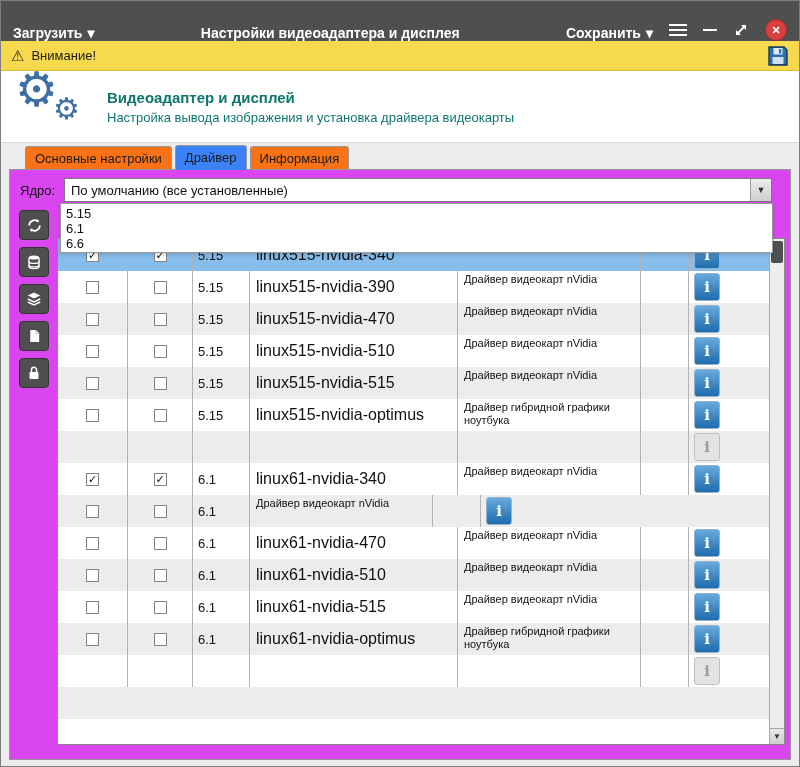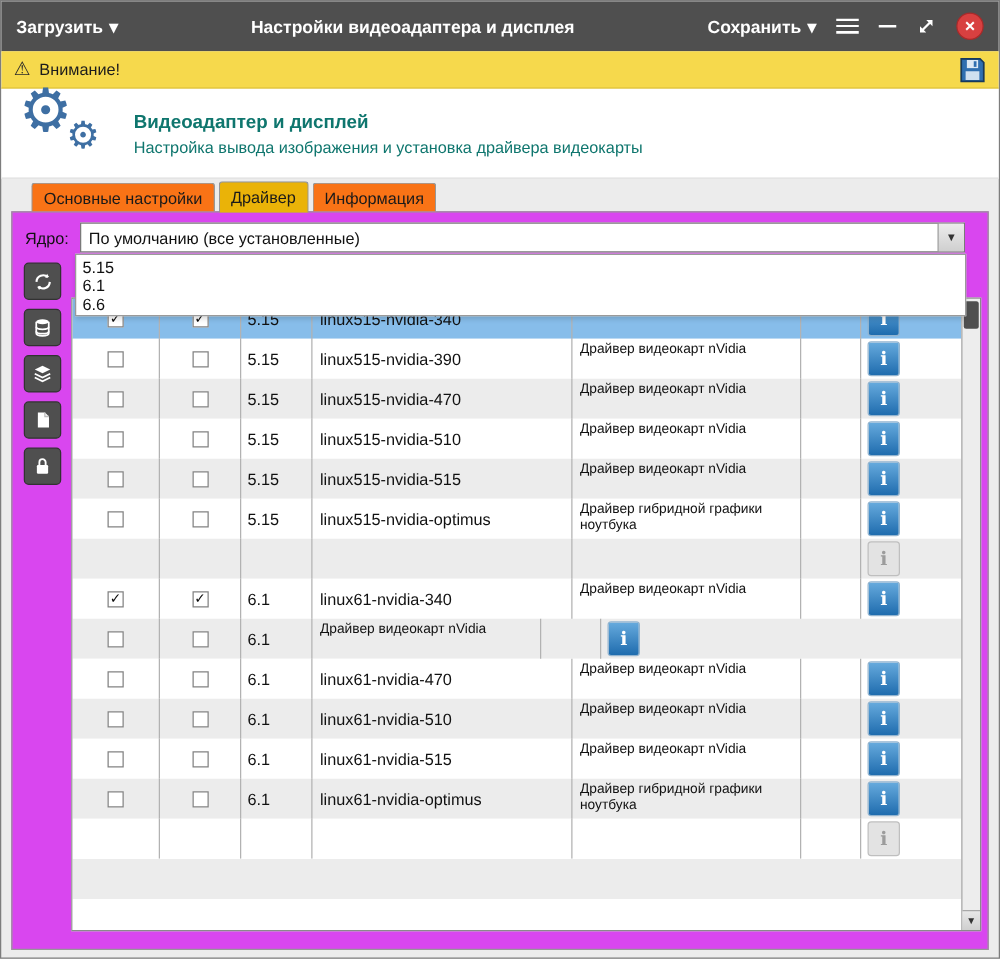--- a/index.html
+++ b/index.html
@@ -1,21 +1,21 @@
 <!DOCTYPE html>
 <html><head>
 <meta charset="utf-8">
 <style>
   * { box-sizing: border-box; margin: 0; padding: 0; }
   html,body { width: 800px; height: 767px; }
   body { font-family: "Liberation Sans", sans-serif; background:#ececec; }
   .window { width:800px; height:767px; border:1px solid #7d7d7d; background:#ececec; overflow:hidden; position:relative; }
 
   
-  .titlebar { height:40px; background:#4f4f4f; display:flex; align-items:center; padding:0 12px; color:#fff; }
+  .titlebar { height:40px; background:#4f4f4f; display:flex; align-items:flex-end; padding:0 12px; color:#fff; }
   .tb-btn { display:flex; align-items:center; gap:5px; color:#fff; font-size:14px; font-weight:600; background:none; border:none; cursor:pointer; font-family:inherit; }
   .tb-title { flex:1; text-align:center; font-size:14px; font-weight:600; }
   .tb-right { display:flex; align-items:center; gap:16px; margin-left:16px; }
   .hamburger { width:18px; height:12px; background:linear-gradient(#fff 0 2px, transparent 2px 5px, #fff 5px 7px, transparent 7px 10px, #fff 10px 12px); }
   .min-bar { display:block; width:14px; height:2px; background:#fff; }
   .close-btn { width:22px; height:22px; border-radius:50%; background:#d84040; border:1px solid #a82a2a; color:#fff; font-size:11px; font-weight:bold; display:flex; align-items:center; justify-content:center; cursor:pointer; }
   .icon-btn { background:none; border:none; cursor:pointer; display:flex; align-items:center; }
 
   
   .warnbar { height:30px; background:#f6d94c; border-bottom:1px solid #d9bd32; display:flex; align-items:center; padding:0 10px; gap:7px; }
@@ -27,21 +27,21 @@
   .header { height:72px; background:#fff; display:flex; align-items:center; padding:0 14px; gap:14px; border-bottom:1px solid #ddd; }
   .gears { position:relative; width:78px; height:62px; flex:none; }
   .gear-big { position:absolute; left:0; top:-10px; font-size:48px; color:#3e6fa3; line-height:1; }
   .gear-small { position:absolute; left:38px; top:18px; font-size:30px; color:#3e6fa3; line-height:1; }
   .hdr-title { font-size:15px; font-weight:bold; color:#0f766e; margin-bottom:4px; }
   .hdr-sub { font-size:13px; color:#0f766e; }
 
   
   .tabstrip { height:26px; margin:0 8px; padding-left:16px; display:flex; align-items:flex-end; position:relative; z-index:3; }
   .tab { font-size:13px; color:#1a1a1a; padding:4px 9px 3px; background:#f97316; border:1px solid #979797; border-bottom:none; border-radius:3px 3px 0 0; margin-right:3px; cursor:pointer; }
-  .tab.active { background:#eab308; padding-bottom:5px; margin-bottom:-1px; z-index:4; position:relative; }
+  .tab.active { background:#3b82f6; padding-bottom:5px; margin-bottom:-1px; z-index:4; position:relative; }
 
   
   .panel { position:relative; margin:0 8px 8px; height:591px; background:#d946ef; border:1px solid #979797; }
   .kernel-row { display:flex; align-items:center; padding:8px 18px 4px 10px; gap:6px; }
   .kernel-label { font-size:13px; color:#111; width:38px; flex:none; }
   .combo { flex:1; height:24px; border:1px solid #7a7a7a; background:#fff; display:flex; align-items:center; cursor:pointer; }
   .combo-value { flex:1; font-size:13px; padding:0 6px; color:#111; white-space:nowrap; overflow:hidden; }
   .combo-arrow-btn { width:21px; height:100%; border-left:1px solid #9a9a9a; background:linear-gradient(#ececec,#cfcfcf); display:flex; align-items:center; justify-content:center; font-size:9px; color:#333; }
 
   .content-row { display:flex; height:547px; }
@@ -53,21 +53,21 @@
   .table { position:relative; flex:1; margin:32px 5px 8px 0; border:1px solid #8a8a8a; background:#fff; display:flex; overflow:hidden; }
   .rows-col { flex:1; display:flex; flex-direction:column; overflow:hidden; }
   .trow { height:32px; flex:none; display:flex; align-items:stretch; cursor:default; }
   .trow.even { background:#ececec; }
   .trow.odd  { background:#fff; }
   .trow.sel  { background:#87bdea; }
   .tc { border-right:1px solid #b2b2b2; height:100%; }
   .c-cb1 { width:70px; display:flex; align-items:center; justify-content:center; }
   .c-cb2 { width:65px; display:flex; align-items:center; justify-content:center; }
   .c-kernel { width:57px; display:flex; align-items:center; padding:0 5px; font-size:13px; color:#111; }
-  .c-name { width:208px; display:flex; align-items:center; padding:0 6px; font-size:13px; color:#111; white-space:nowrap; }
+  .c-name { width:208px; display:flex; align-items:center; padding:0 6px; font-size:16px; color:#111; white-space:nowrap; }
   .c-desc { width:183px; padding:2px 6px 0; font-size:11px; line-height:13px; color:#111; }
   .c-spacer { width:48px; }
   .c-info { flex:1; border-right:none; display:flex; align-items:center; padding-left:5px; }
   .cb { width:13px; height:13px; background:#fff; border:1px solid #828282; font-size:11px; line-height:11px; text-align:center; color:#0a0a0a; cursor:pointer; }
   .info-btn { width:26px; height:28px; border:1px solid #93b4cf; border-radius:3px; background:linear-gradient(#66aadd,#1f6cae); color:#fff; font-family:"DejaVu Serif", serif; font-weight:bold; font-size:15px; line-height:1; cursor:pointer; }
   .info-btn.dis { background:#e3e3e3; color:#9c9c9c; border-color:#bfbfbf; cursor:default; }
   .filler { flex:1; background:repeating-linear-gradient(#ececec 0 32px, #fff 32px 64px); }
 
   
   .vscroll { width:15px; flex:none; background:#ededed; border-left:1px solid #a8a8a8; position:relative; }

